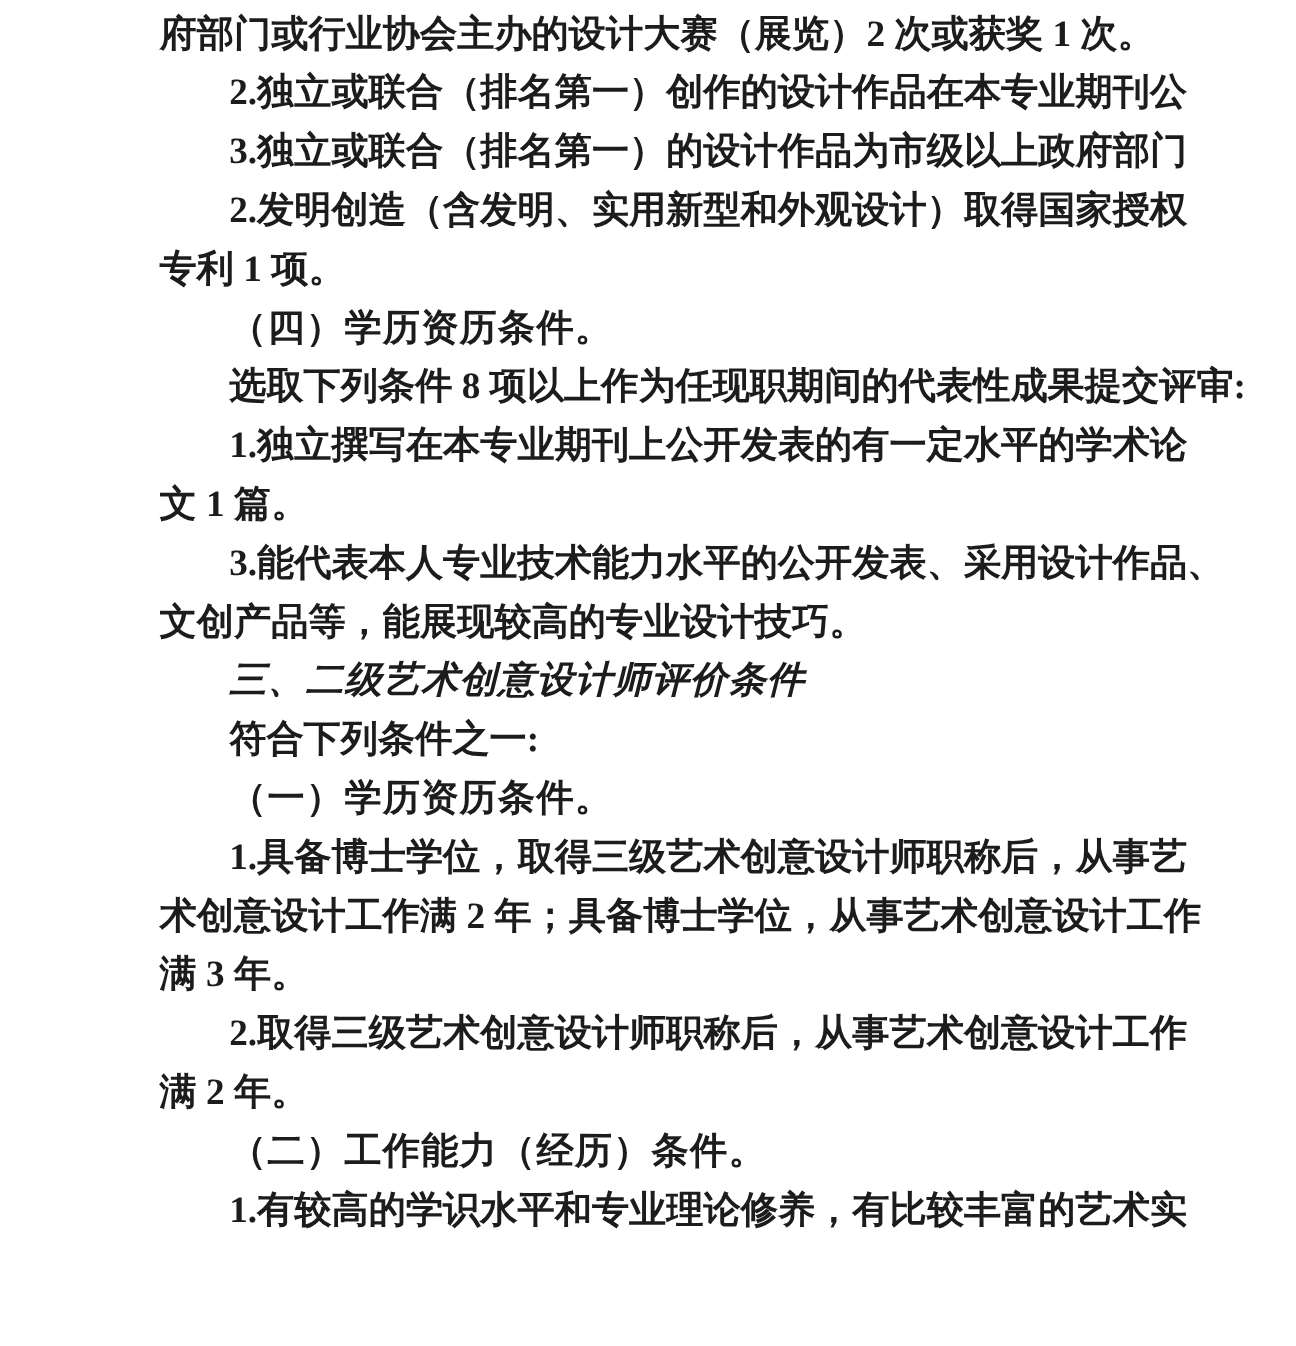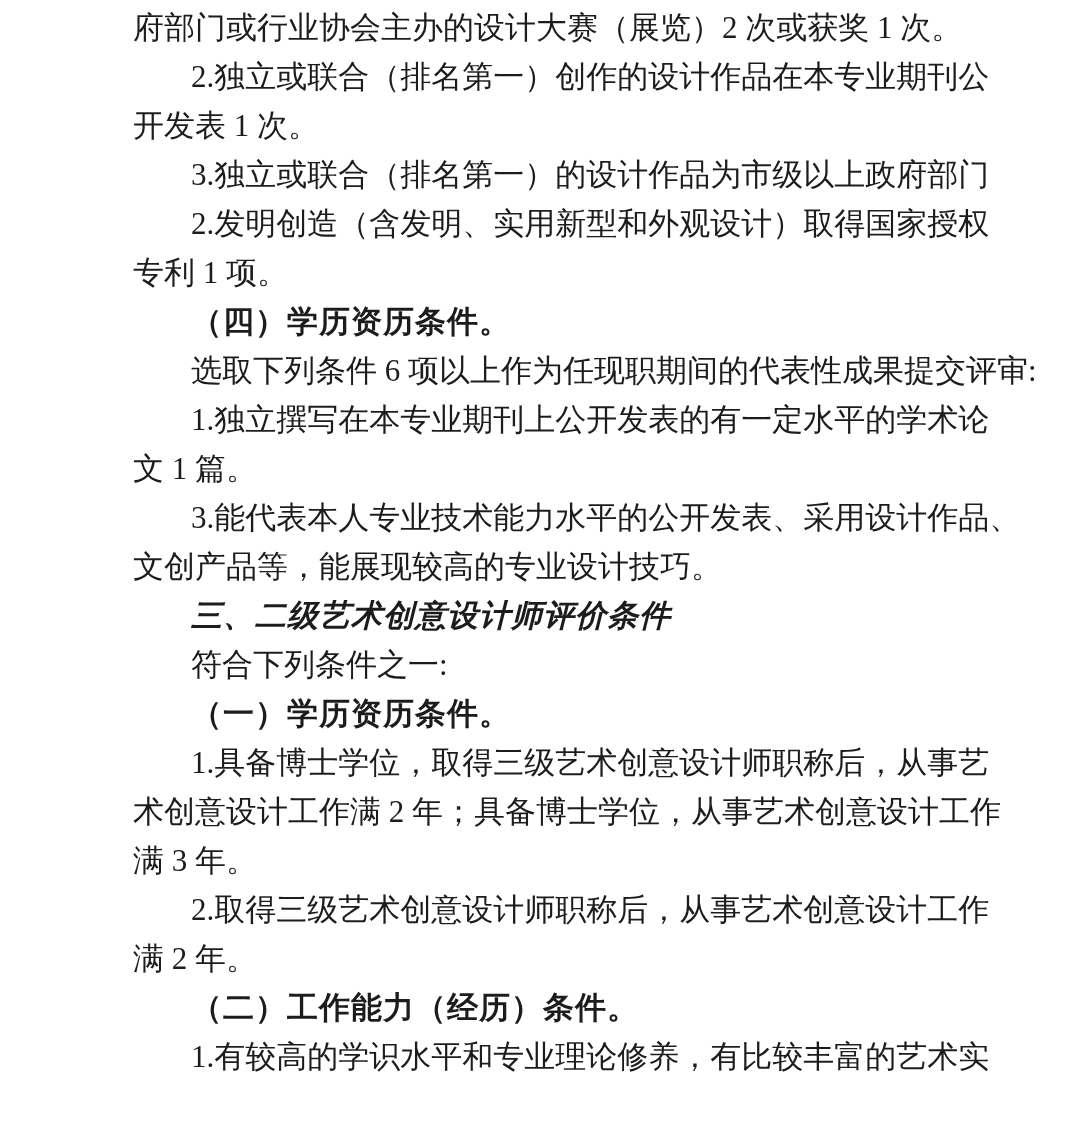--- a/index.html
+++ b/index.html
@@ -20,20 +20,21 @@
     width: 830px;
     font-family: "Liberation Serif", serif;
     font-size: 31px;
     line-height: 49px;
     color: #1c1c1c;
   }
   .line {
     height: 49px;
     white-space: nowrap;
     text-align: left;
+    font-weight: bold;
   }
   .indent {
     padding-left: 58px;
   }
   
   .h-kai {
     font-weight: bold;
     font-family: "Liberation Serif", serif;
     letter-spacing: 1px;
   }
@@ -44,26 +45,25 @@
     letter-spacing: 1px;
     font-style: italic;
   }
 </style>
 </head>
 <body>
 
 <div class="page">
   <div class="line">府部门或行业协会主办的设计大赛（展览）2 次或获奖 1 次。</div>
   <div class="line indent">2.独立或联合（排名第一）创作的设计作品在本专业期刊公</div>
-  <div class="line">开发表 1 次。</div>
   <div class="line indent">3.独立或联合（排名第一）的设计作品为市级以上政府部门</div>
   <div class="line indent">2.发明创造（含发明、实用新型和外观设计）取得国家授权</div>
   <div class="line">专利 1 项。</div>
   <div class="line indent h-kai">（四）学历资历条件。</div>
-  <div class="line indent">选取下列条件 6 项以上作为任现职期间的代表性成果提交评审:</div>
+  <div class="line indent">选取下列条件 8 项以上作为任现职期间的代表性成果提交评审:</div>
   <div class="line indent">1.独立撰写在本专业期刊上公开发表的有一定水平的学术论</div>
   <div class="line">文 1 篇。</div>
   <div class="line indent">3.能代表本人专业技术能力水平的公开发表、采用设计作品、</div>
   <div class="line">文创产品等，能展现较高的专业设计技巧。</div>
   <div class="line indent h-hei">三、二级艺术创意设计师评价条件</div>
   <div class="line indent">符合下列条件之一:</div>
   <div class="line indent h-kai">（一）学历资历条件。</div>
   <div class="line indent">1.具备博士学位，取得三级艺术创意设计师职称后，从事艺</div>
   <div class="line">术创意设计工作满 2 年；具备博士学位，从事艺术创意设计工作</div>
   <div class="line">满 3 年。</div>

